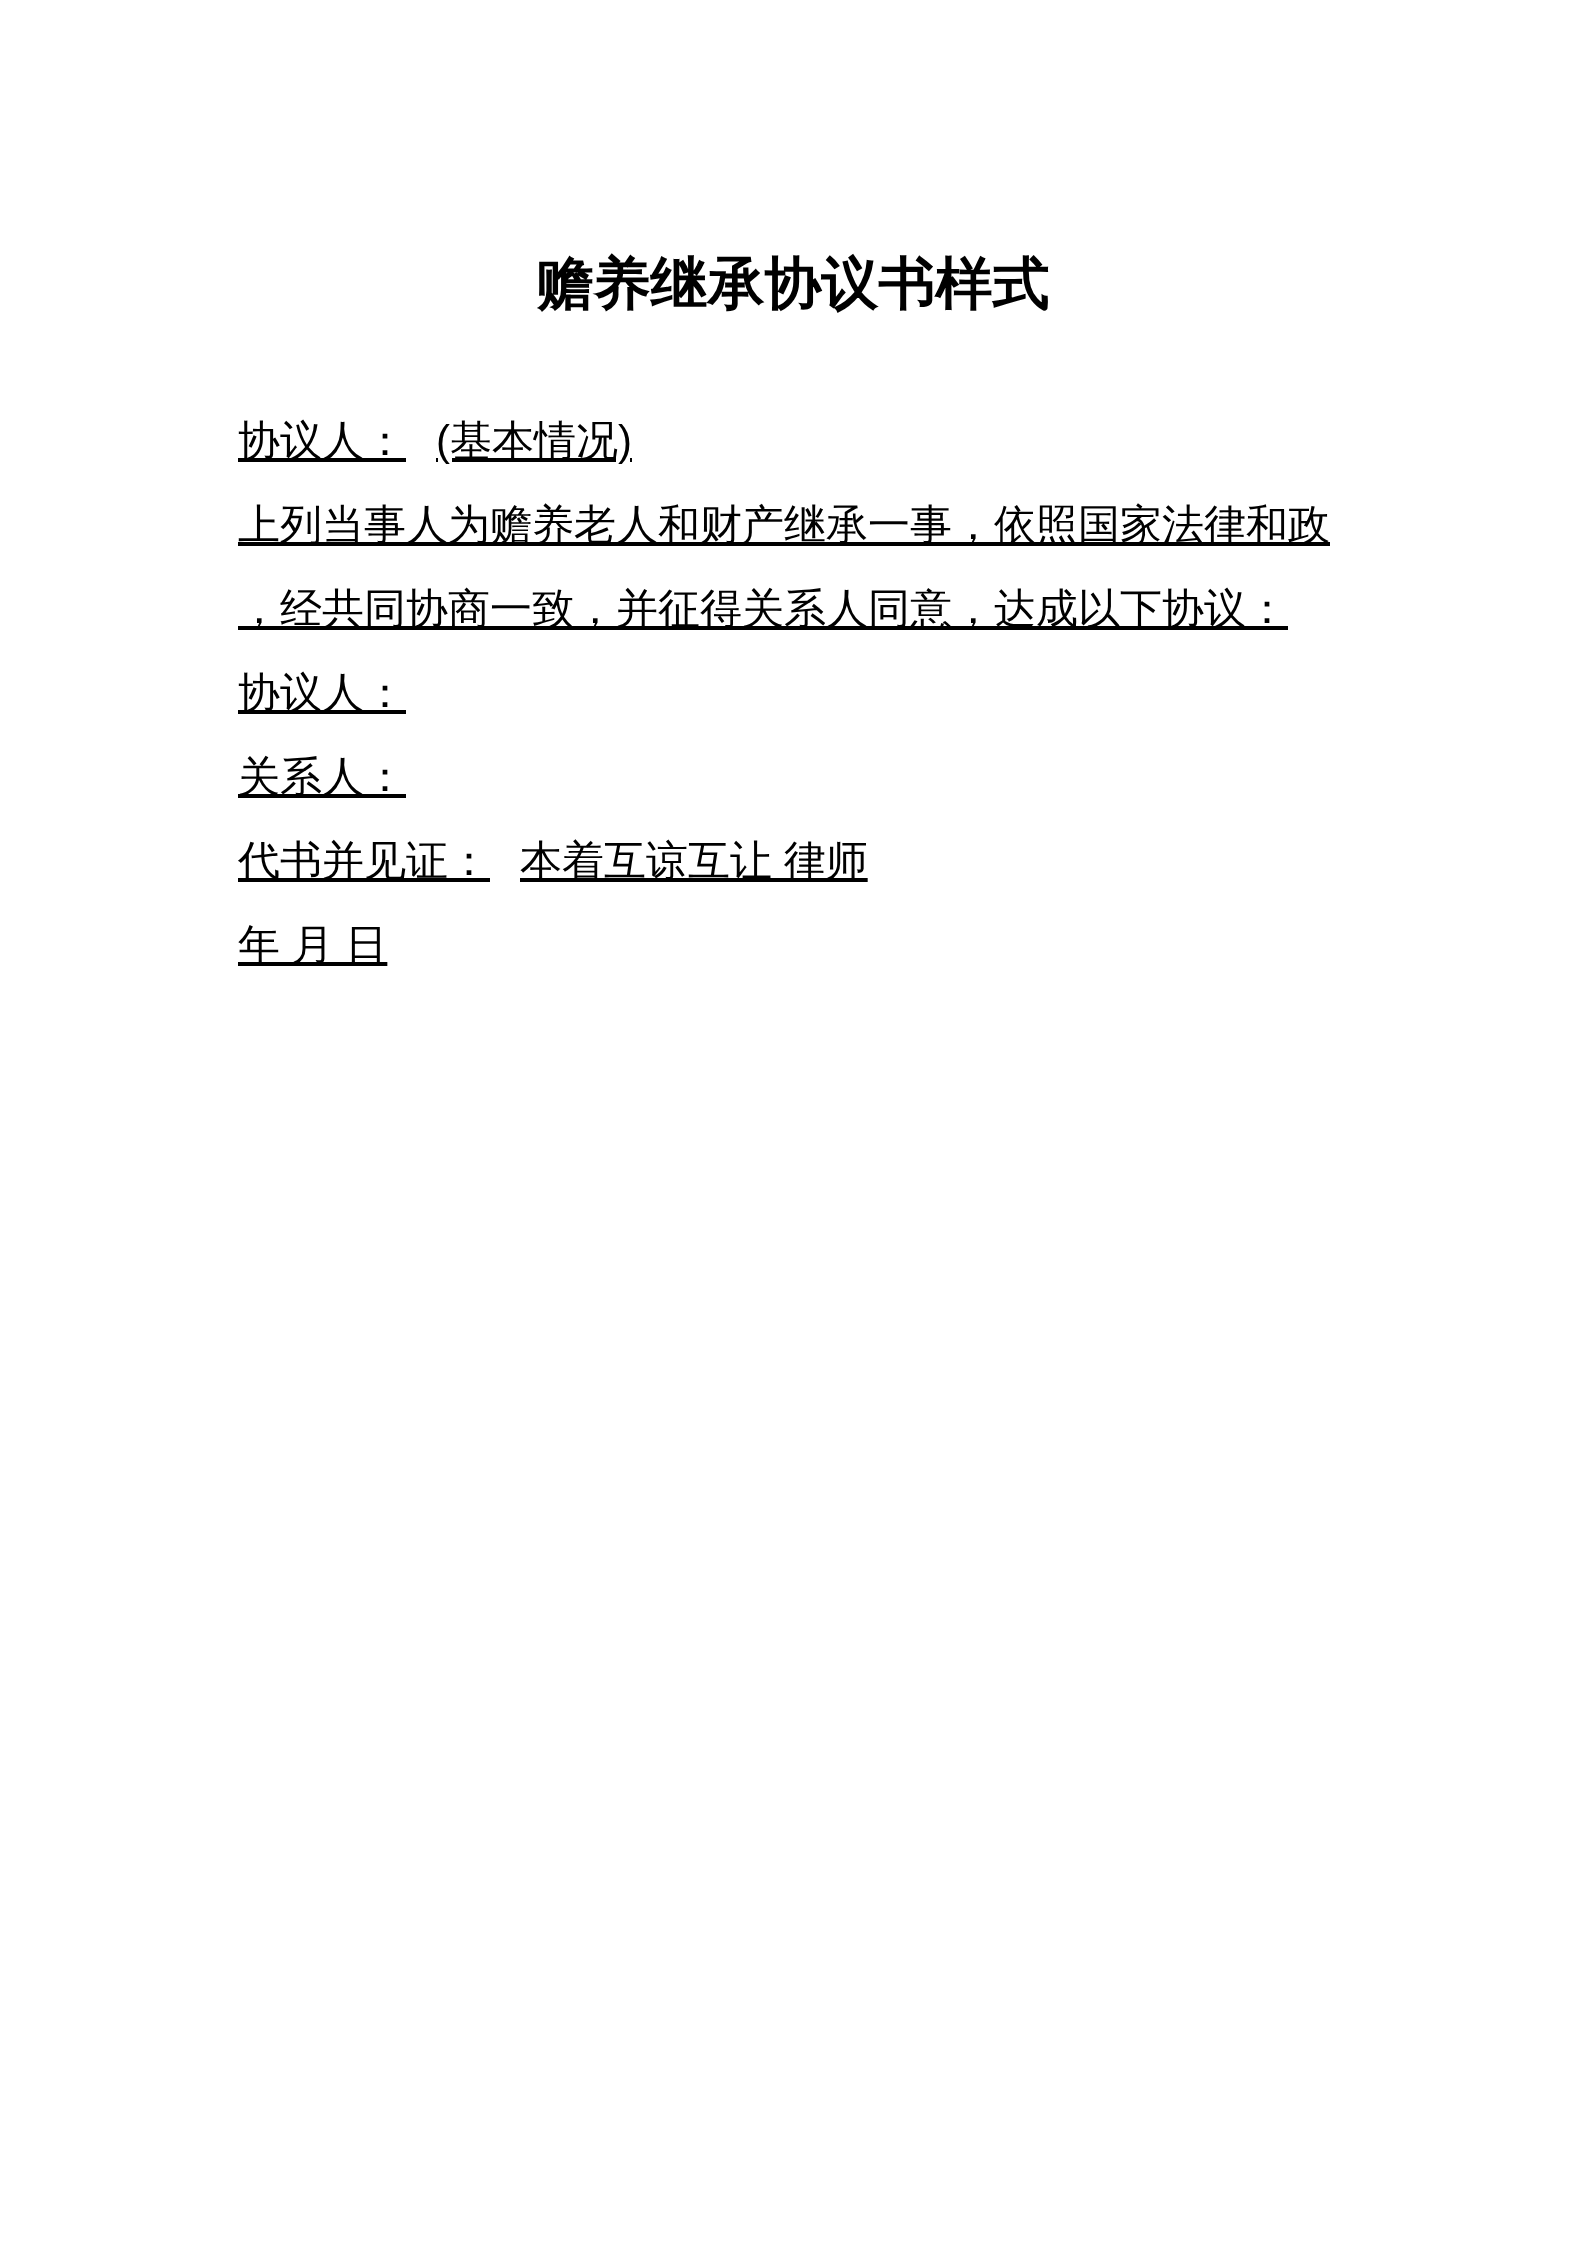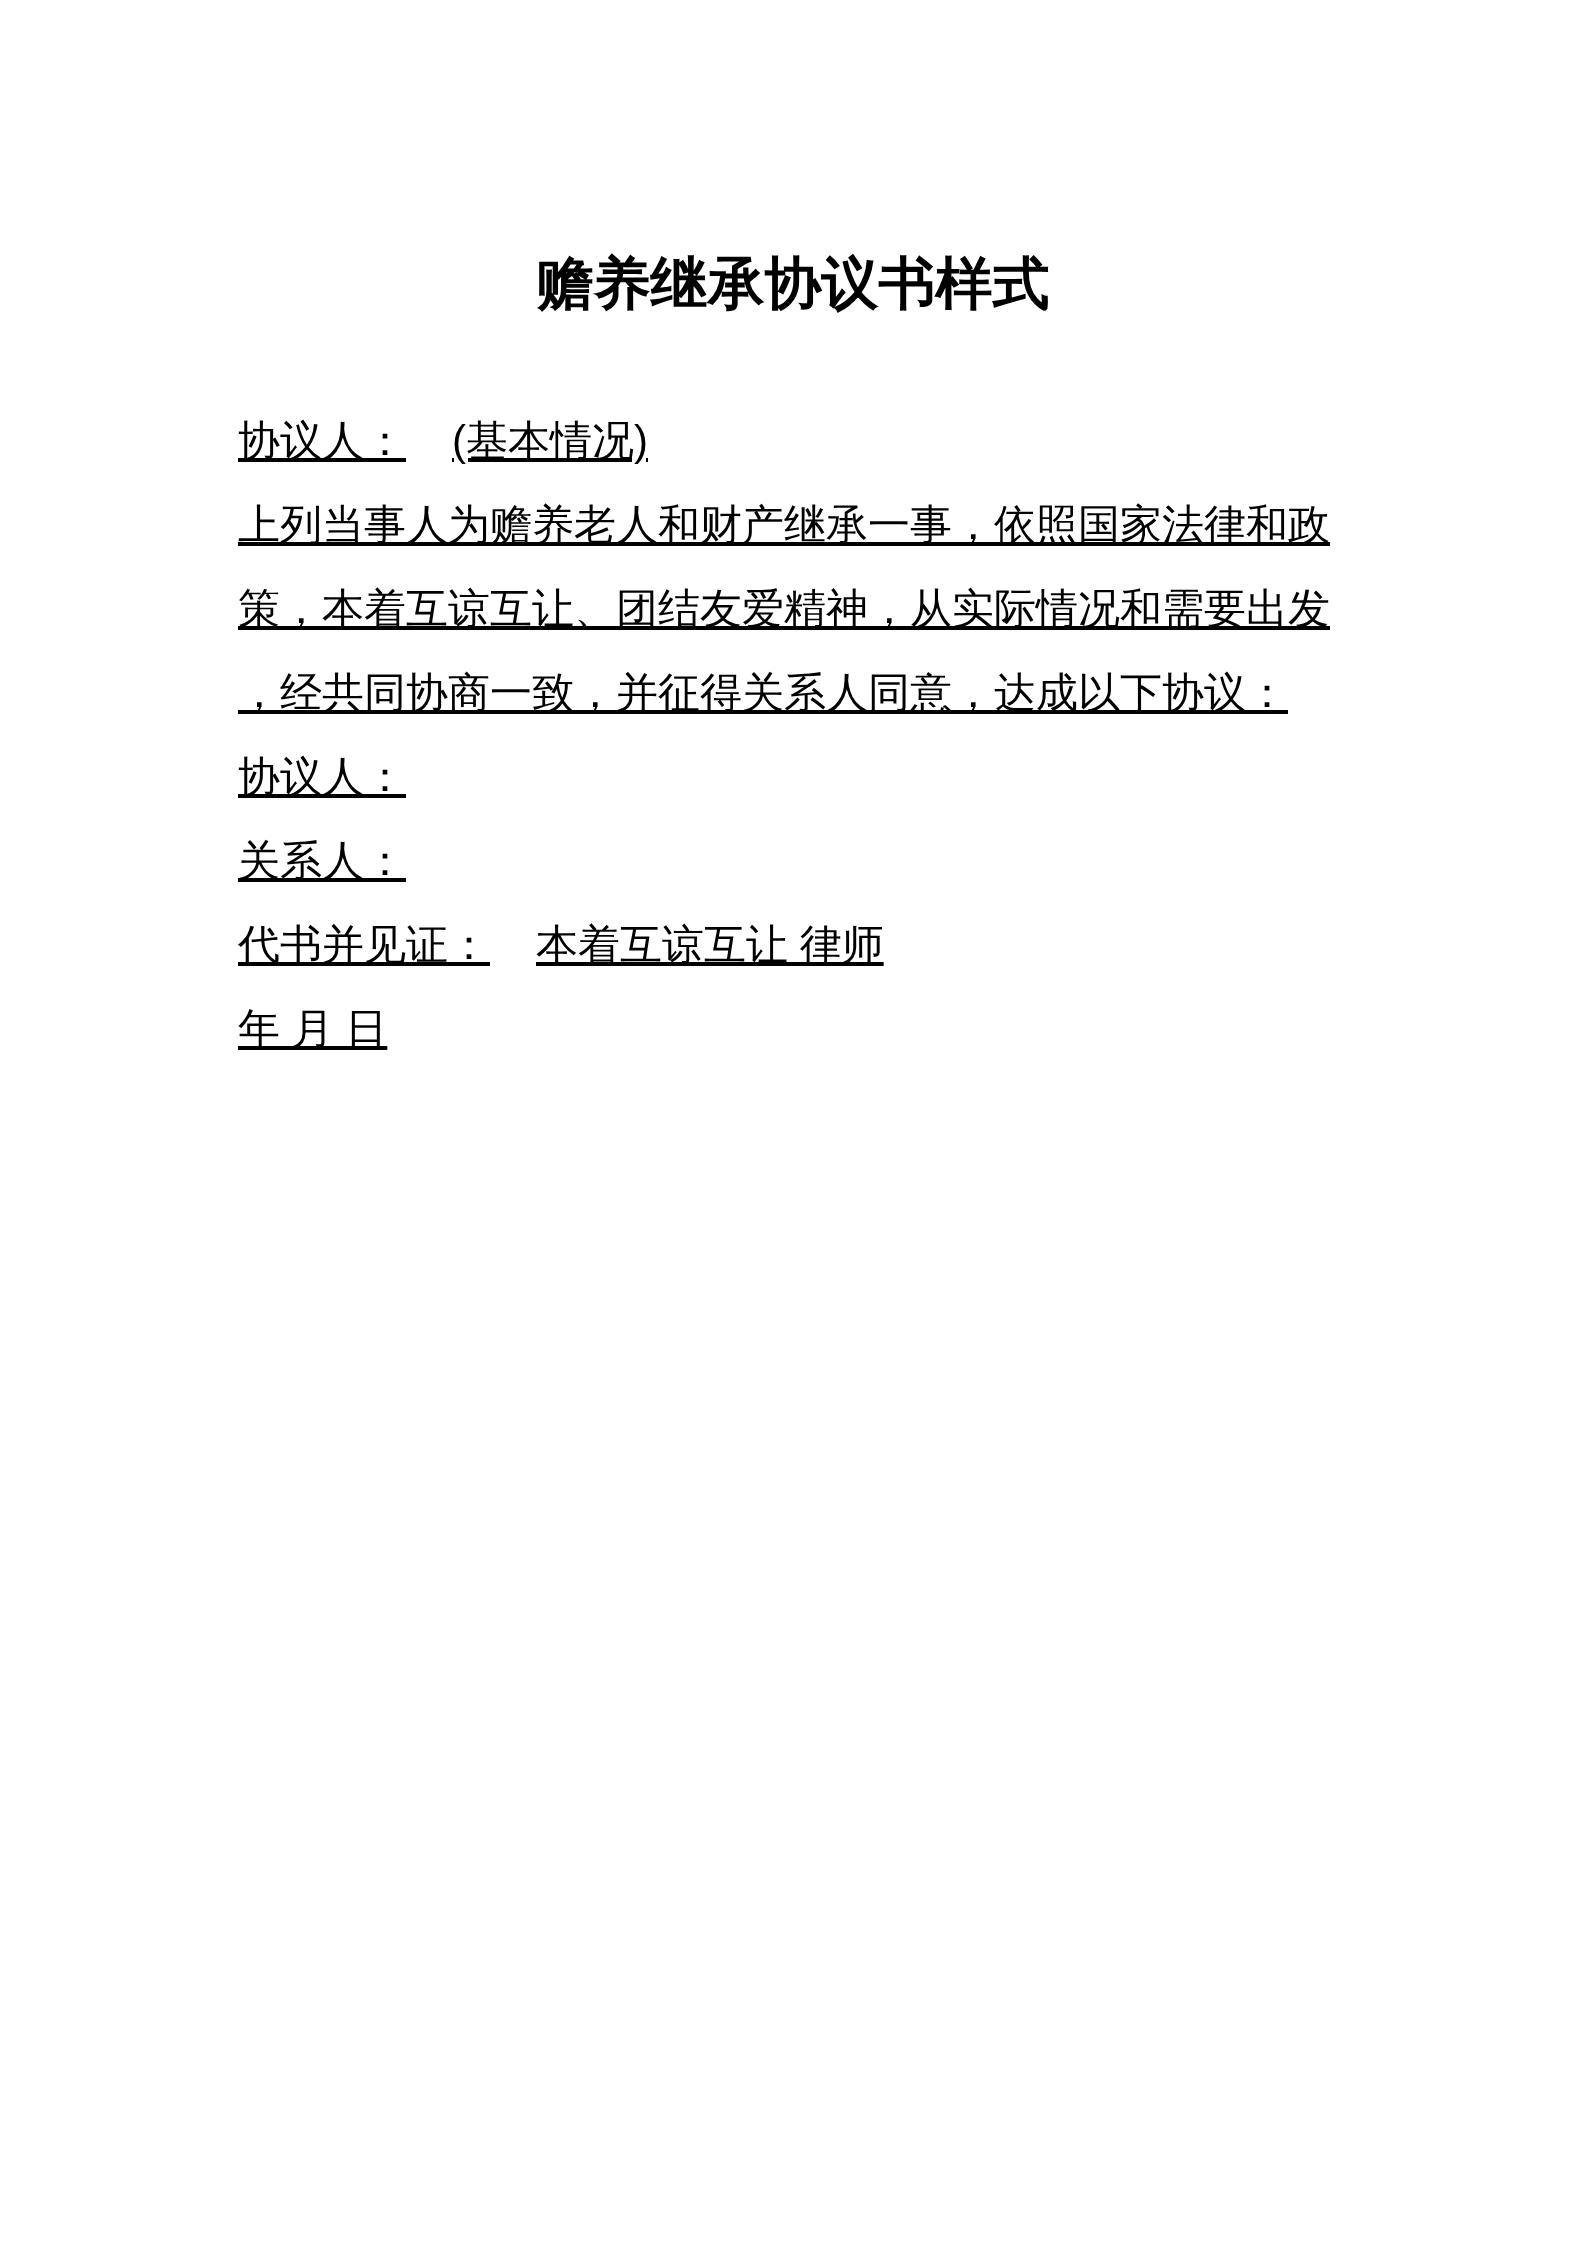--- a/index.html
+++ b/index.html
@@ -46,31 +46,30 @@
   .line {
     height: 84px;
     white-space: pre;
   }
   .part {
     display: inline-block;
     white-space: pre;
     text-decoration: underline;
   }
   .part + .part {
-    margin-left: 46px;
+    margin-left: 30px;
   }
 </style>
 </head>
 <body>
 
 <div class="doc-page">
   <div class="doc-title">赡养继承协议书样式</div>
   <div class="doc-body">
       <div class="line"><span class="part">协议人：</span><span class="part">(基本情况)</span></div>
       <div class="line"><span class="part">上列当事人为赡养老人和财产继承一事，依照国家法律和政</span></div>
-      <div class="line"><span class="part">策，本着互谅互让、团结友爱精神，从实际情况和需要出发</span></div>
       <div class="line"><span class="part">，经共同协商一致，并征得关系人同意，达成以下协议：</span></div>
       <div class="line"><span class="part">协议人：</span></div>
       <div class="line"><span class="part">关系人：</span></div>
       <div class="line"><span class="part">代书并见证：</span><span class="part">本着互谅互让 律师</span></div>
       <div class="line"><span class="part">年 月 日</span></div>
     </div>
 </div>
 
 </body></html>

